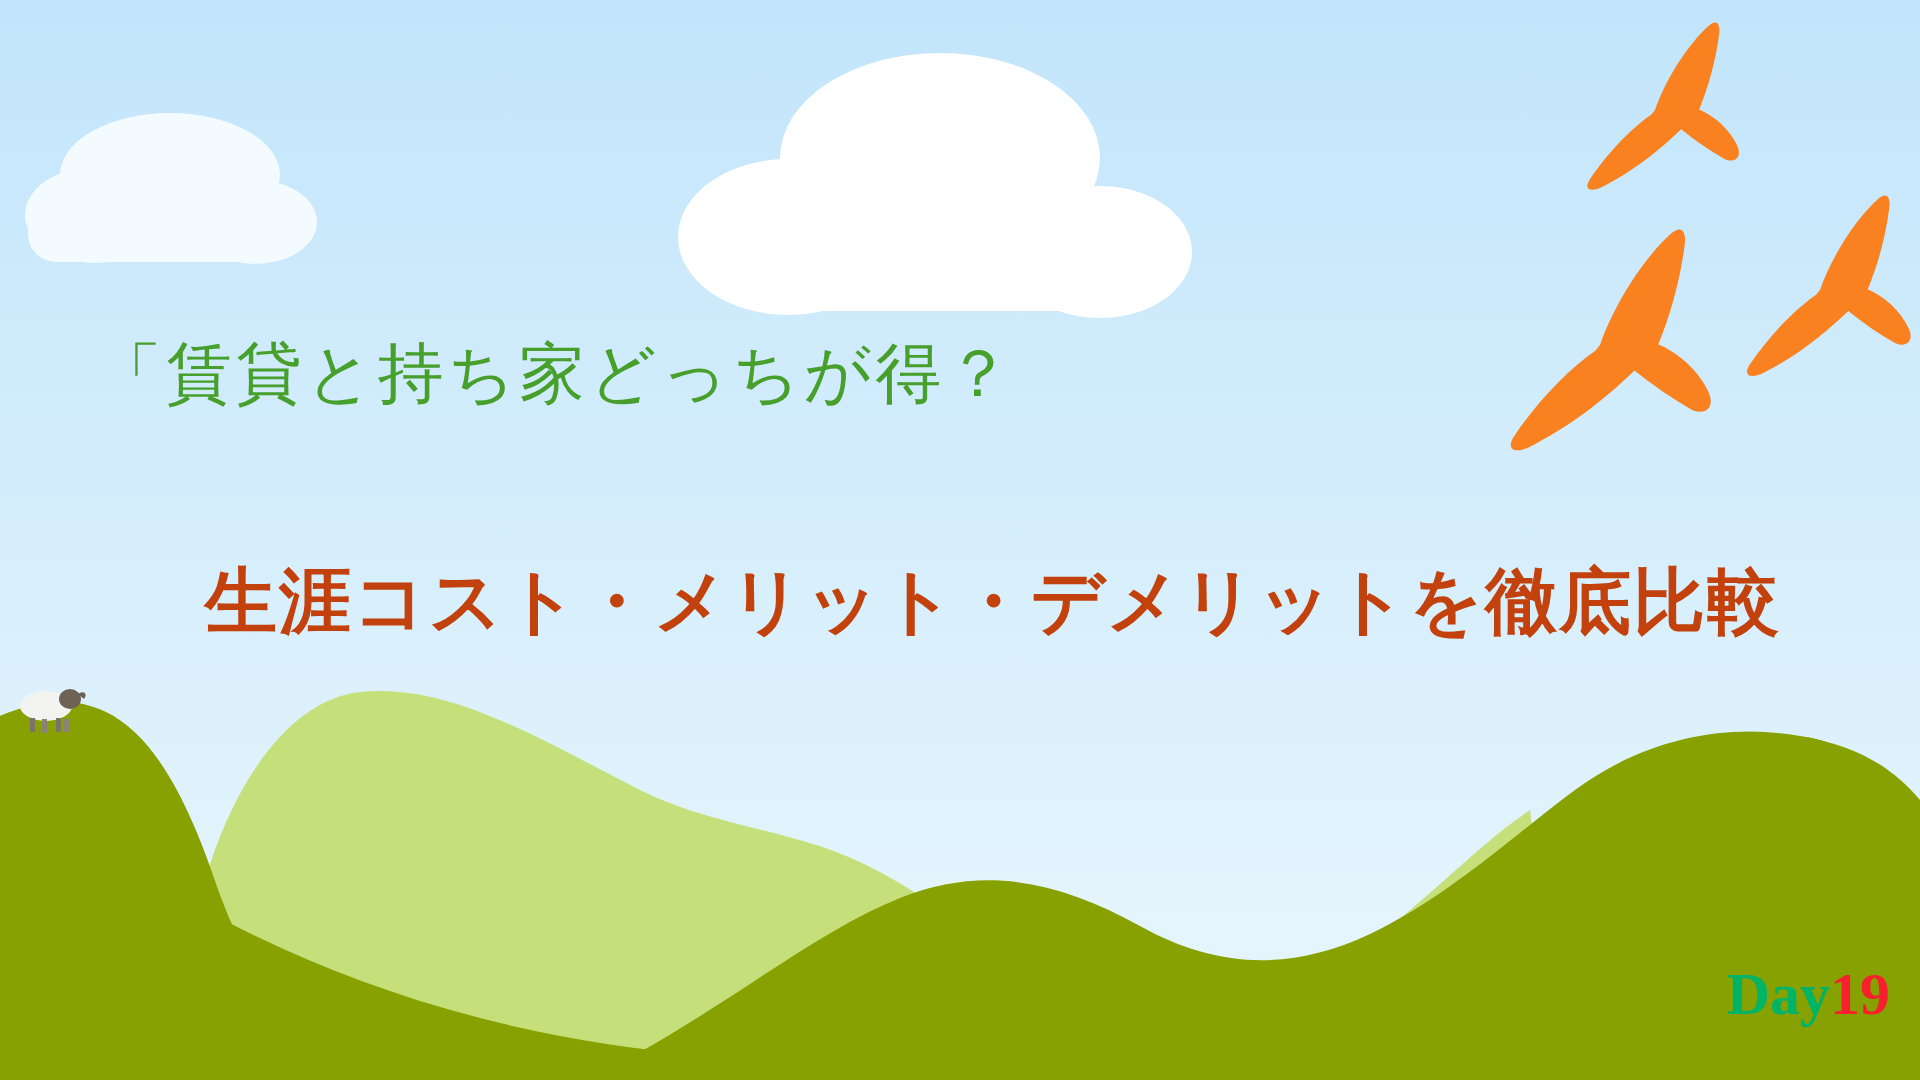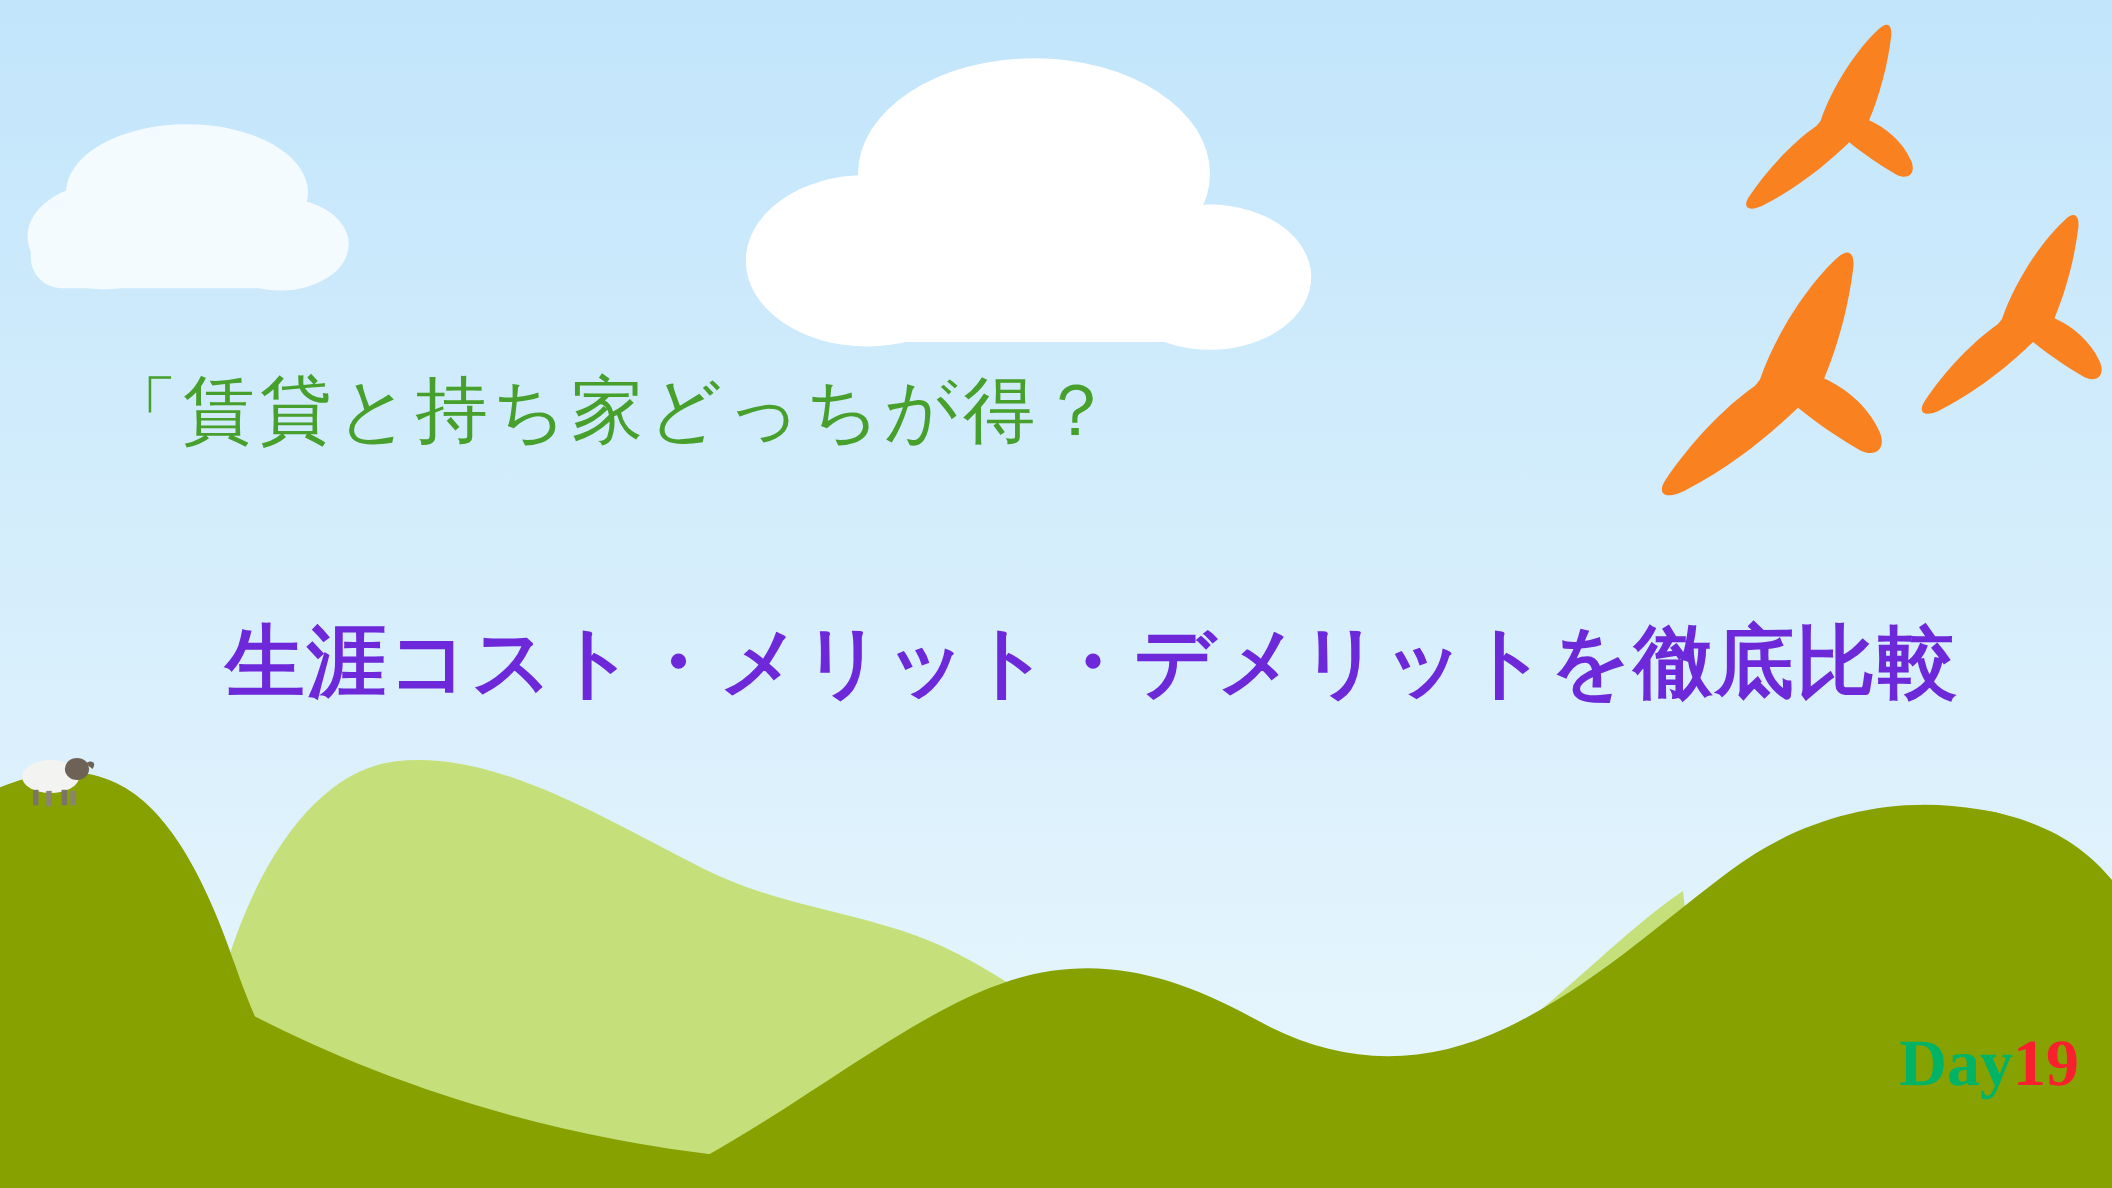--- a/index.html
+++ b/index.html
@@ -46,39 +46,39 @@
     font-weight: 400;
   }
   .headline-2 {
     position: absolute;
     left: 205px;
     top: 563px;
     font-family: "Liberation Serif", "DejaVu Serif", serif;
     font-size: 72px;
     line-height: 1.1;
     letter-spacing: 2px;
-    color: #6d28d9;
+    color: #c2410c;
     white-space: nowrap;
     font-weight: 700;
   }
   .brand-text {
     position: absolute;
     left: 30px;
     top: 955px;
     font-family: "Liberation Serif", "DejaVu Serif", serif;
     font-size: 60px;
     font-weight: 700;
     letter-spacing: 1px;
     color: #5c1fe8;
     white-space: nowrap;
   }
   .day-badge {
     position: absolute;
     right: 30px;
-    top: 932px;
+    top: 960px;
     font-family: "Liberation Serif", "DejaVu Serif", serif;
     font-size: 60px;
     font-weight: 700;
     white-space: nowrap;
     letter-spacing: 0px;
   }
   .day-word { color: #00b365; }
   .day-number { color: #f8202e; }
 </style>
 </head>

